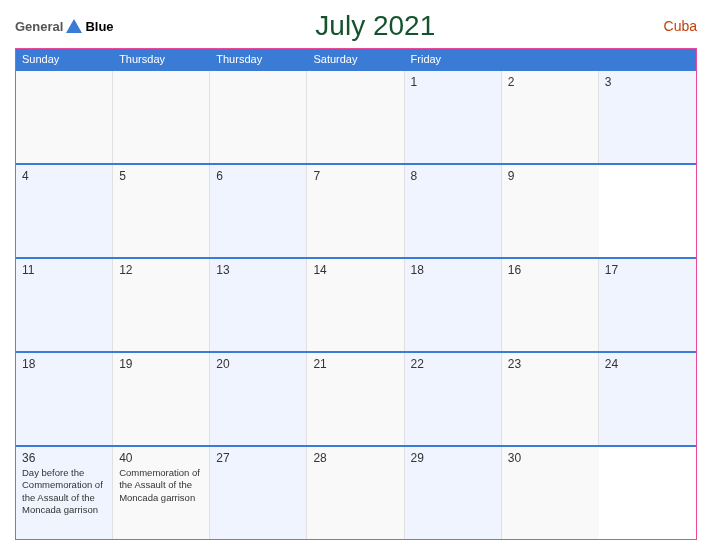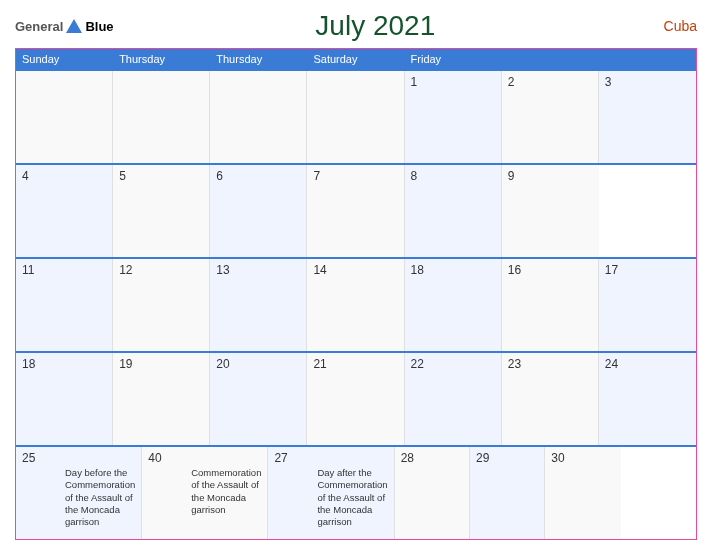--- a/index.html
+++ b/index.html
@@ -107,21 +107,20 @@
       font-size: 12px;
       color: #333;
       display: block;
       margin-bottom: 2px;
     }
     .cal-event {
       font-size: 9.5px;
       color: #333;
       line-height: 1.3;
       margin-top: 2px;
-      margin-left: 43px;
     }
     .cal-cell.empty {
       background: #f9f9f9;
     }
   </style>
 </head>
 <body>
 
 <div class="page">
   <div class="header">
@@ -224,30 +223,29 @@
         <div class="cal-cell">
           <span class="cal-day-num">23</span>
         </div>
         <div class="cal-cell">
           <span class="cal-day-num">24</span>
         </div>
       </div>
 
       <div class="cal-week">
         <div class="cal-cell">
-          <span class="cal-day-num">25</span>
+          <span class="cal-day-num">36</span>
           <div class="cal-event">Day before the Commemoration of the Assault of the Moncada garrison</div>
         </div>
         <div class="cal-cell">
           <span class="cal-day-num">40</span>
           <div class="cal-event">Commemoration of the Assault of the Moncada garrison</div>
         </div>
         <div class="cal-cell">
           <span class="cal-day-num">27</span>
-          <div class="cal-event">Day after the Commemoration of the Assault of the Moncada garrison</div>
         </div>
         <div class="cal-cell">
           <span class="cal-day-num">28</span>
         </div>
         <div class="cal-cell">
           <span class="cal-day-num">29</span>
         </div>
         <div class="cal-cell">
           <span class="cal-day-num">30</span>
         </div>

